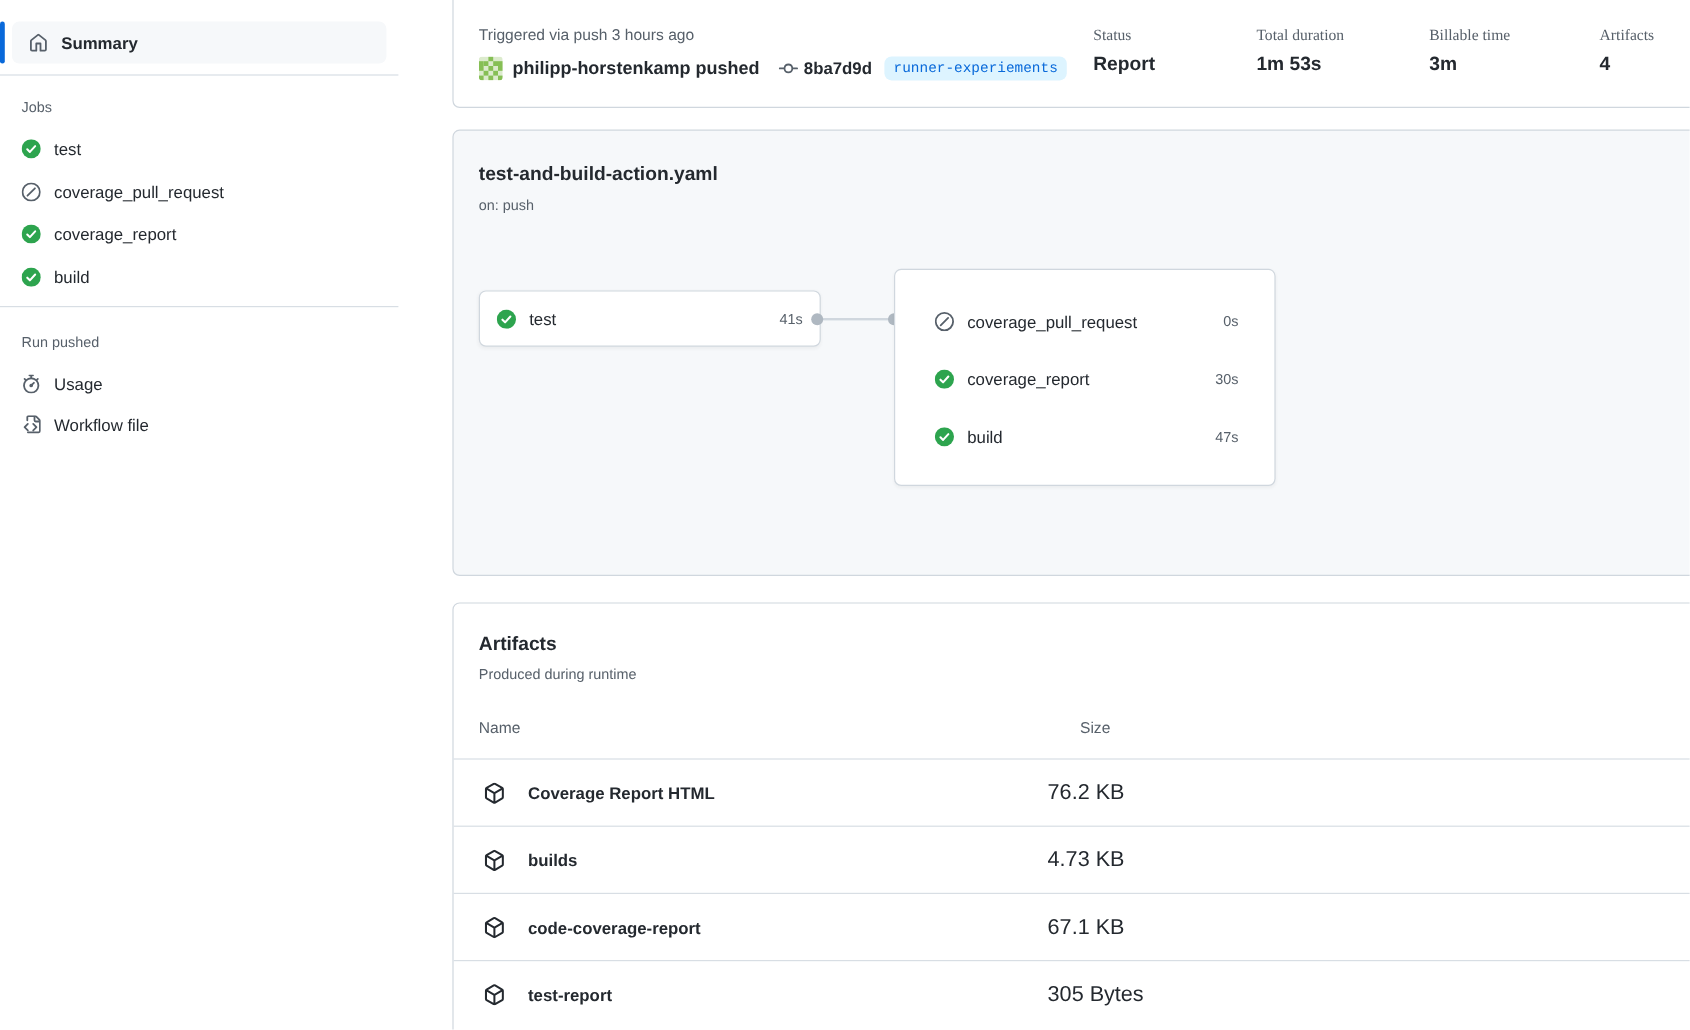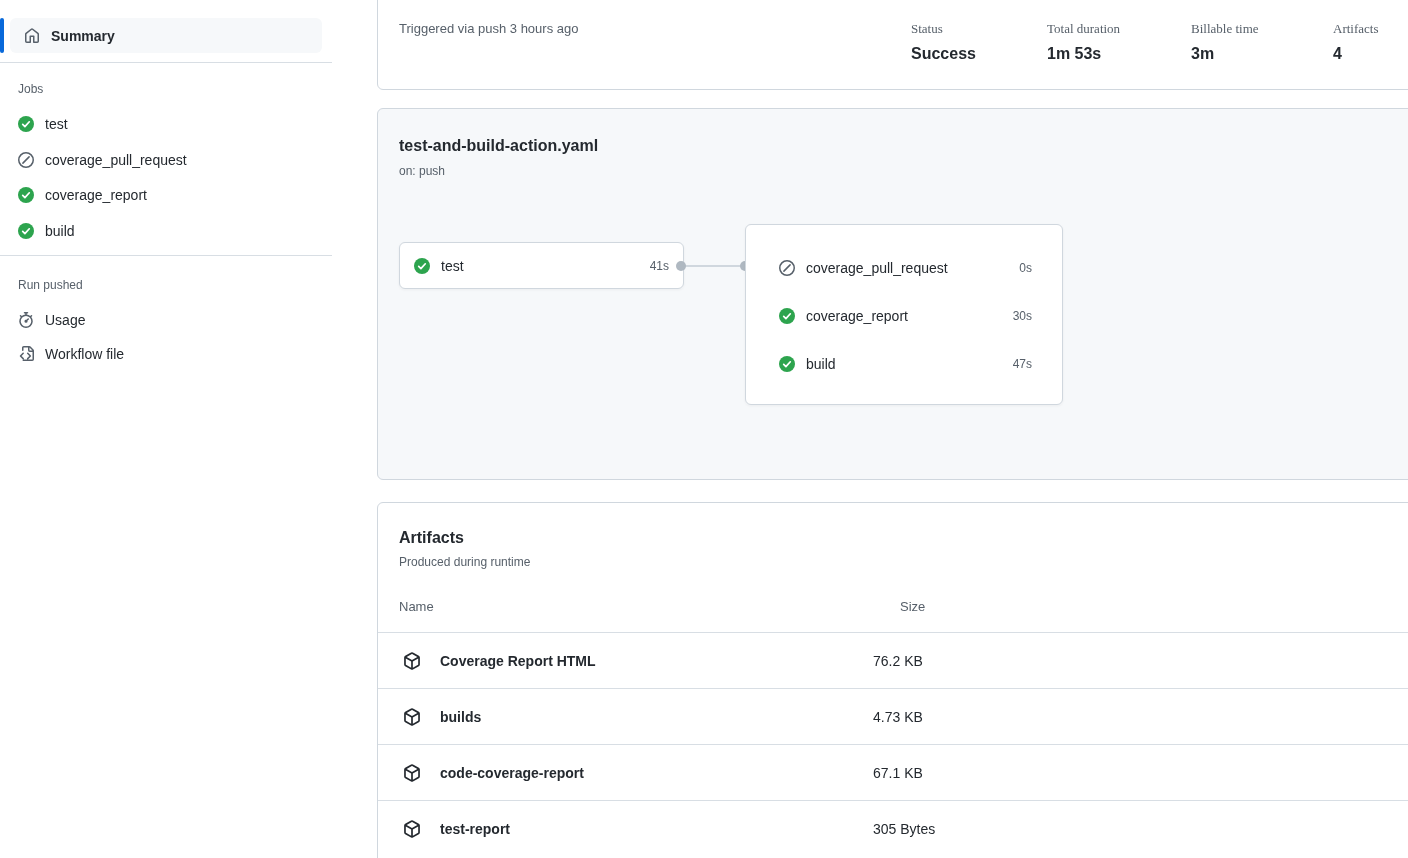--- a/index.html
+++ b/index.html
@@ -81,21 +81,21 @@
   .art-title{position:absolute;left:21px;top:26px;font-size:16px;font-weight:700;color:var(--text);}
   .art-subtitle{position:absolute;left:21px;top:52px;font-size:12px;color:var(--muted-text);}
   .col-header{position:absolute;top:96px;font-size:13px;color:var(--muted-text);}
   .col-name{left:21px;}
   .col-size{left:522px;}
   .art-row{position:absolute;left:0;width:1078px;height:56px;border-top:1px solid #d8dee4;
     display:flex;align-items:center;gap:19px;padding-left:25px;}
   .art-row .row-icon{color:var(--text);}
   .ar-0{top:129px;} .ar-1{top:185px;} .ar-2{top:241px;} .ar-3{top:297px;}
   .art-name{font-weight:700;font-size:14px;color:var(--text);}
-  .art-size{position:absolute;left:495px;font-size:14px;color:var(--text);text-align:right;}
+  .art-size{position:absolute;left:495px;font-size:18px;color:var(--text);text-align:right;}
 </style>
 </head>
 <body>
 
 <svg width="0" height="0" style="position:absolute" aria-hidden="true">
   <defs>
     <symbol id="icon-check-circle" viewBox="0 0 16 16">
       <circle cx="8" cy="8" r="8" fill="#2da44e"></circle>
       <path d="M4.7 8.4 L6.9 10.6 L11.3 5.8" fill="none" stroke="#fff" stroke-width="1.7" stroke-linecap="round" stroke-linejoin="round"></path>
     </symbol>
@@ -195,24 +195,39 @@
           <use href="#icon-file-code"></use>
         </svg>
       <span>Workflow file</span>
     </a>
   </aside>
 
   <main class="main">
 
     <section class="card header-card">
       <div class="triggered">Triggered via push 3 hours ago</div>
+      <div class="actor-row">
+        <span class="avatar">
+          <svg class="ic" width="20" height="20">
+              <use href="#icon-identicon"></use>
+            </svg>
+        </span>
+        <a class="actor-name">philipp-horstenkamp pushed</a>
+        <span class="commit-wrap">
+          <svg class="ic" width="16" height="16">
+              <use href="#icon-commit"></use>
+            </svg>
+          <a class="commit-sha">8ba7d9d</a>
+        </span>
+        <a class="branch-badge">runner-experiements</a>
+      </div>
 
       <div class="stat stat-0">
         <div class="s-label">Status</div>
-        <div class="s-value">Success</div>
+        <div class="s-value">Report</div>
       </div>
       <div class="stat stat-1">
         <div class="s-label">Total duration</div>
         <div class="s-value">1m 53s</div>
       </div>
       <div class="stat stat-2">
         <div class="s-label">Billable time</div>
         <div class="s-value">3m</div>
       </div>
       <div class="stat stat-3">

